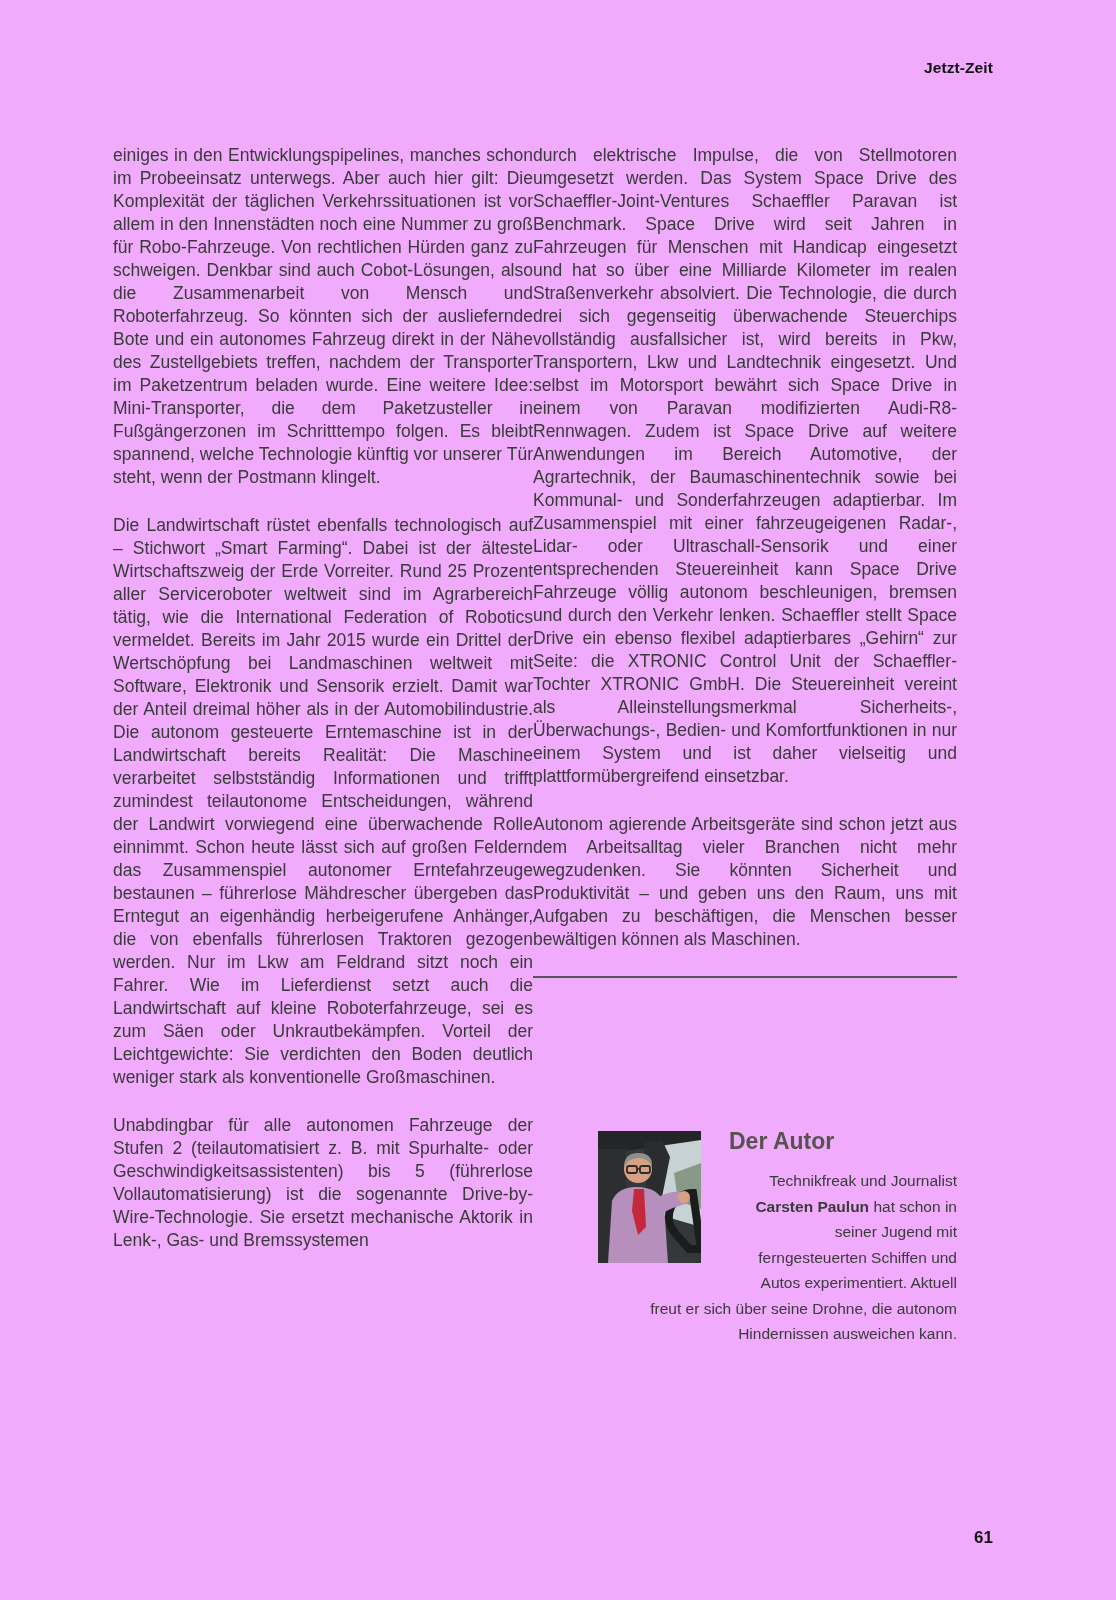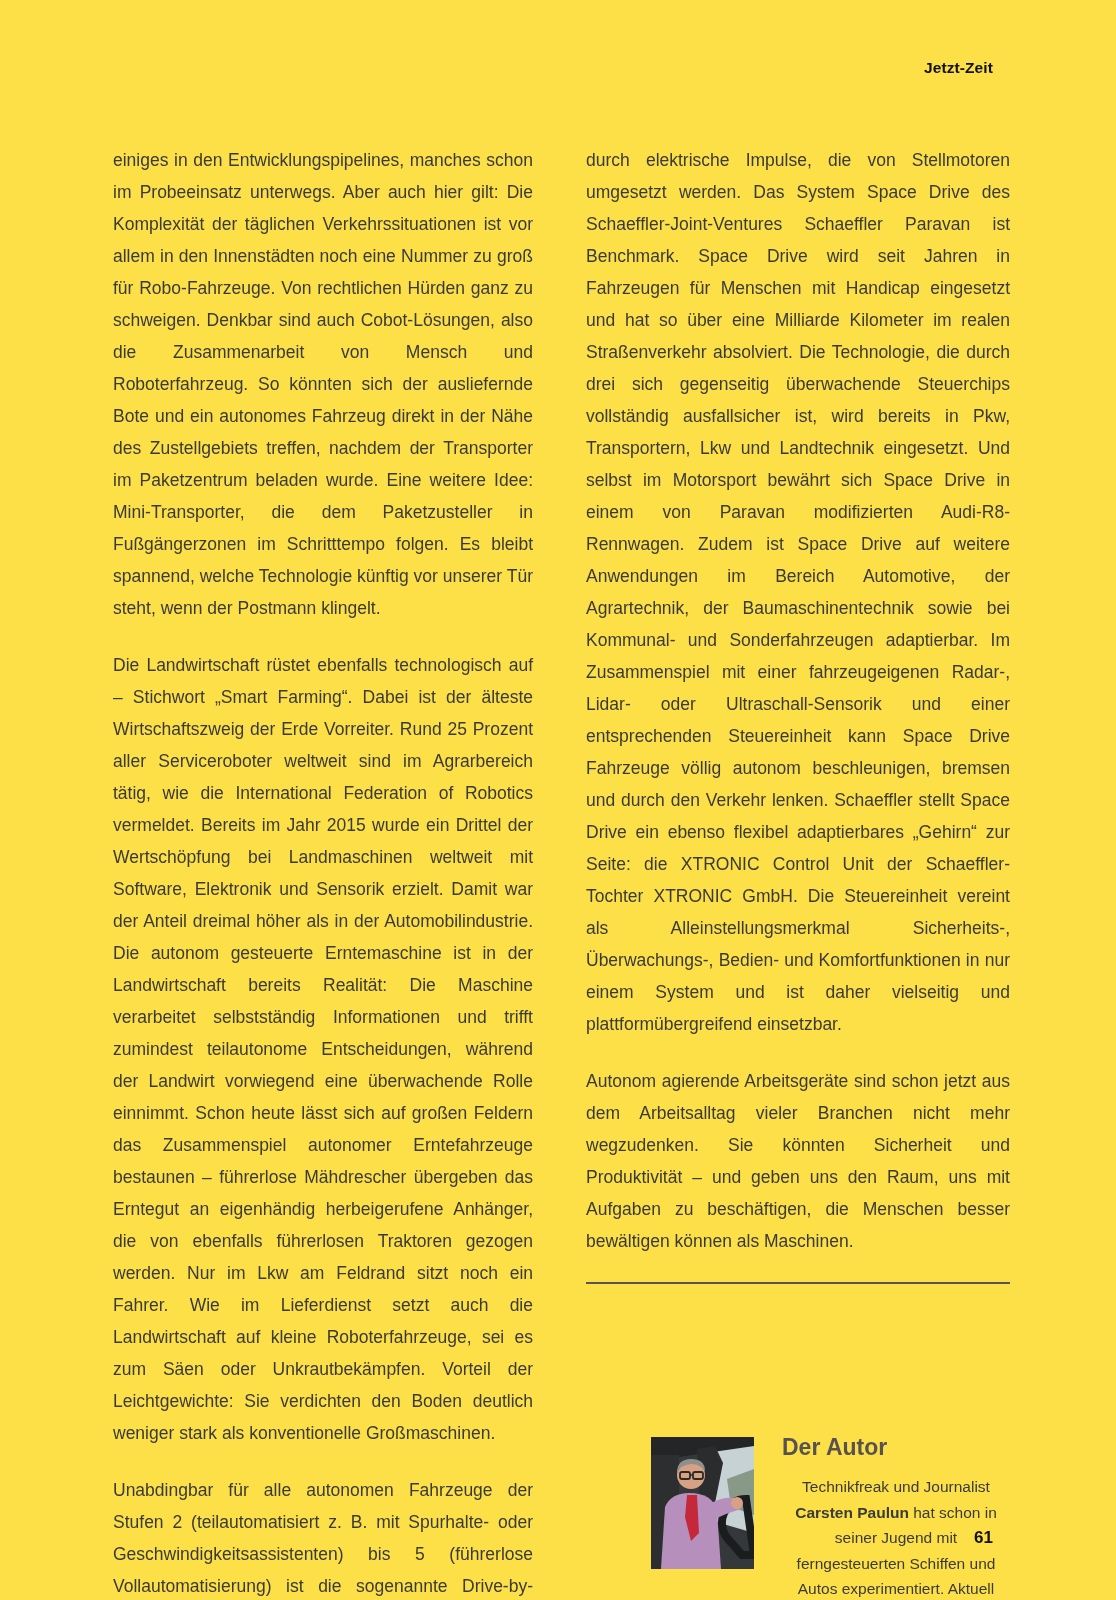--- a/index.html
+++ b/index.html
@@ -1,44 +1,44 @@
 <!DOCTYPE html>
 <html lang="de"><head>
 <meta charset="utf-8">
 <style>
   html, body { margin: 0; padding: 0; background: #ffffff; }
   .page {
     position: relative;
     width: 1116px;
     height: 1600px;
-    background: #fde047;
+    background: #f0abfc;
     font-family: "Liberation Sans", "DejaVu Sans", sans-serif;
     color: #3a3a39;
     overflow: hidden;
   }
   .running-head {
     position: absolute;
     top: 59px;
     right: 123px;
     font-size: 15.5px;
     font-weight: bold;
     color: #111111;
     letter-spacing: 0.1px;
   }
   .col {
     position: absolute;
     top: 144px;
     width: 420px;
   }
   .col-left  { left: 113px; }
-  .col-right { left: 586px; width: 424px; }
+  .col-right { left: 533px; width: 424px; }
   .body-par {
     margin: 0 0 25px 0;
     font-size: 17.5px;
-    line-height: 32px;
+    line-height: 23px;
     text-align: justify;
     hyphens: auto;
     -webkit-hyphens: auto;
     color: #3a3a39;
   }
   .section-heading {
     margin: 46px 0 19px 0;
     font-size: 23px;
     line-height: 27px;
     font-weight: bold;
@@ -67,21 +67,21 @@
     font-size: 23px;
     line-height: 26px;
     font-weight: bold;
     color: #575250;
     padding-left: 6px;
   }
   .author-text {
     margin: 0;
     font-size: 15.5px;
     line-height: 25.5px;
-    text-align: center;
+    text-align: right;
     color: #3a3a39;
   }
   .author-name { font-weight: bold; }
   .page-number {
     position: absolute;
     top: 1528px;
     right: 123px;
     font-size: 17px;
     font-weight: bold;
     color: #111111;

